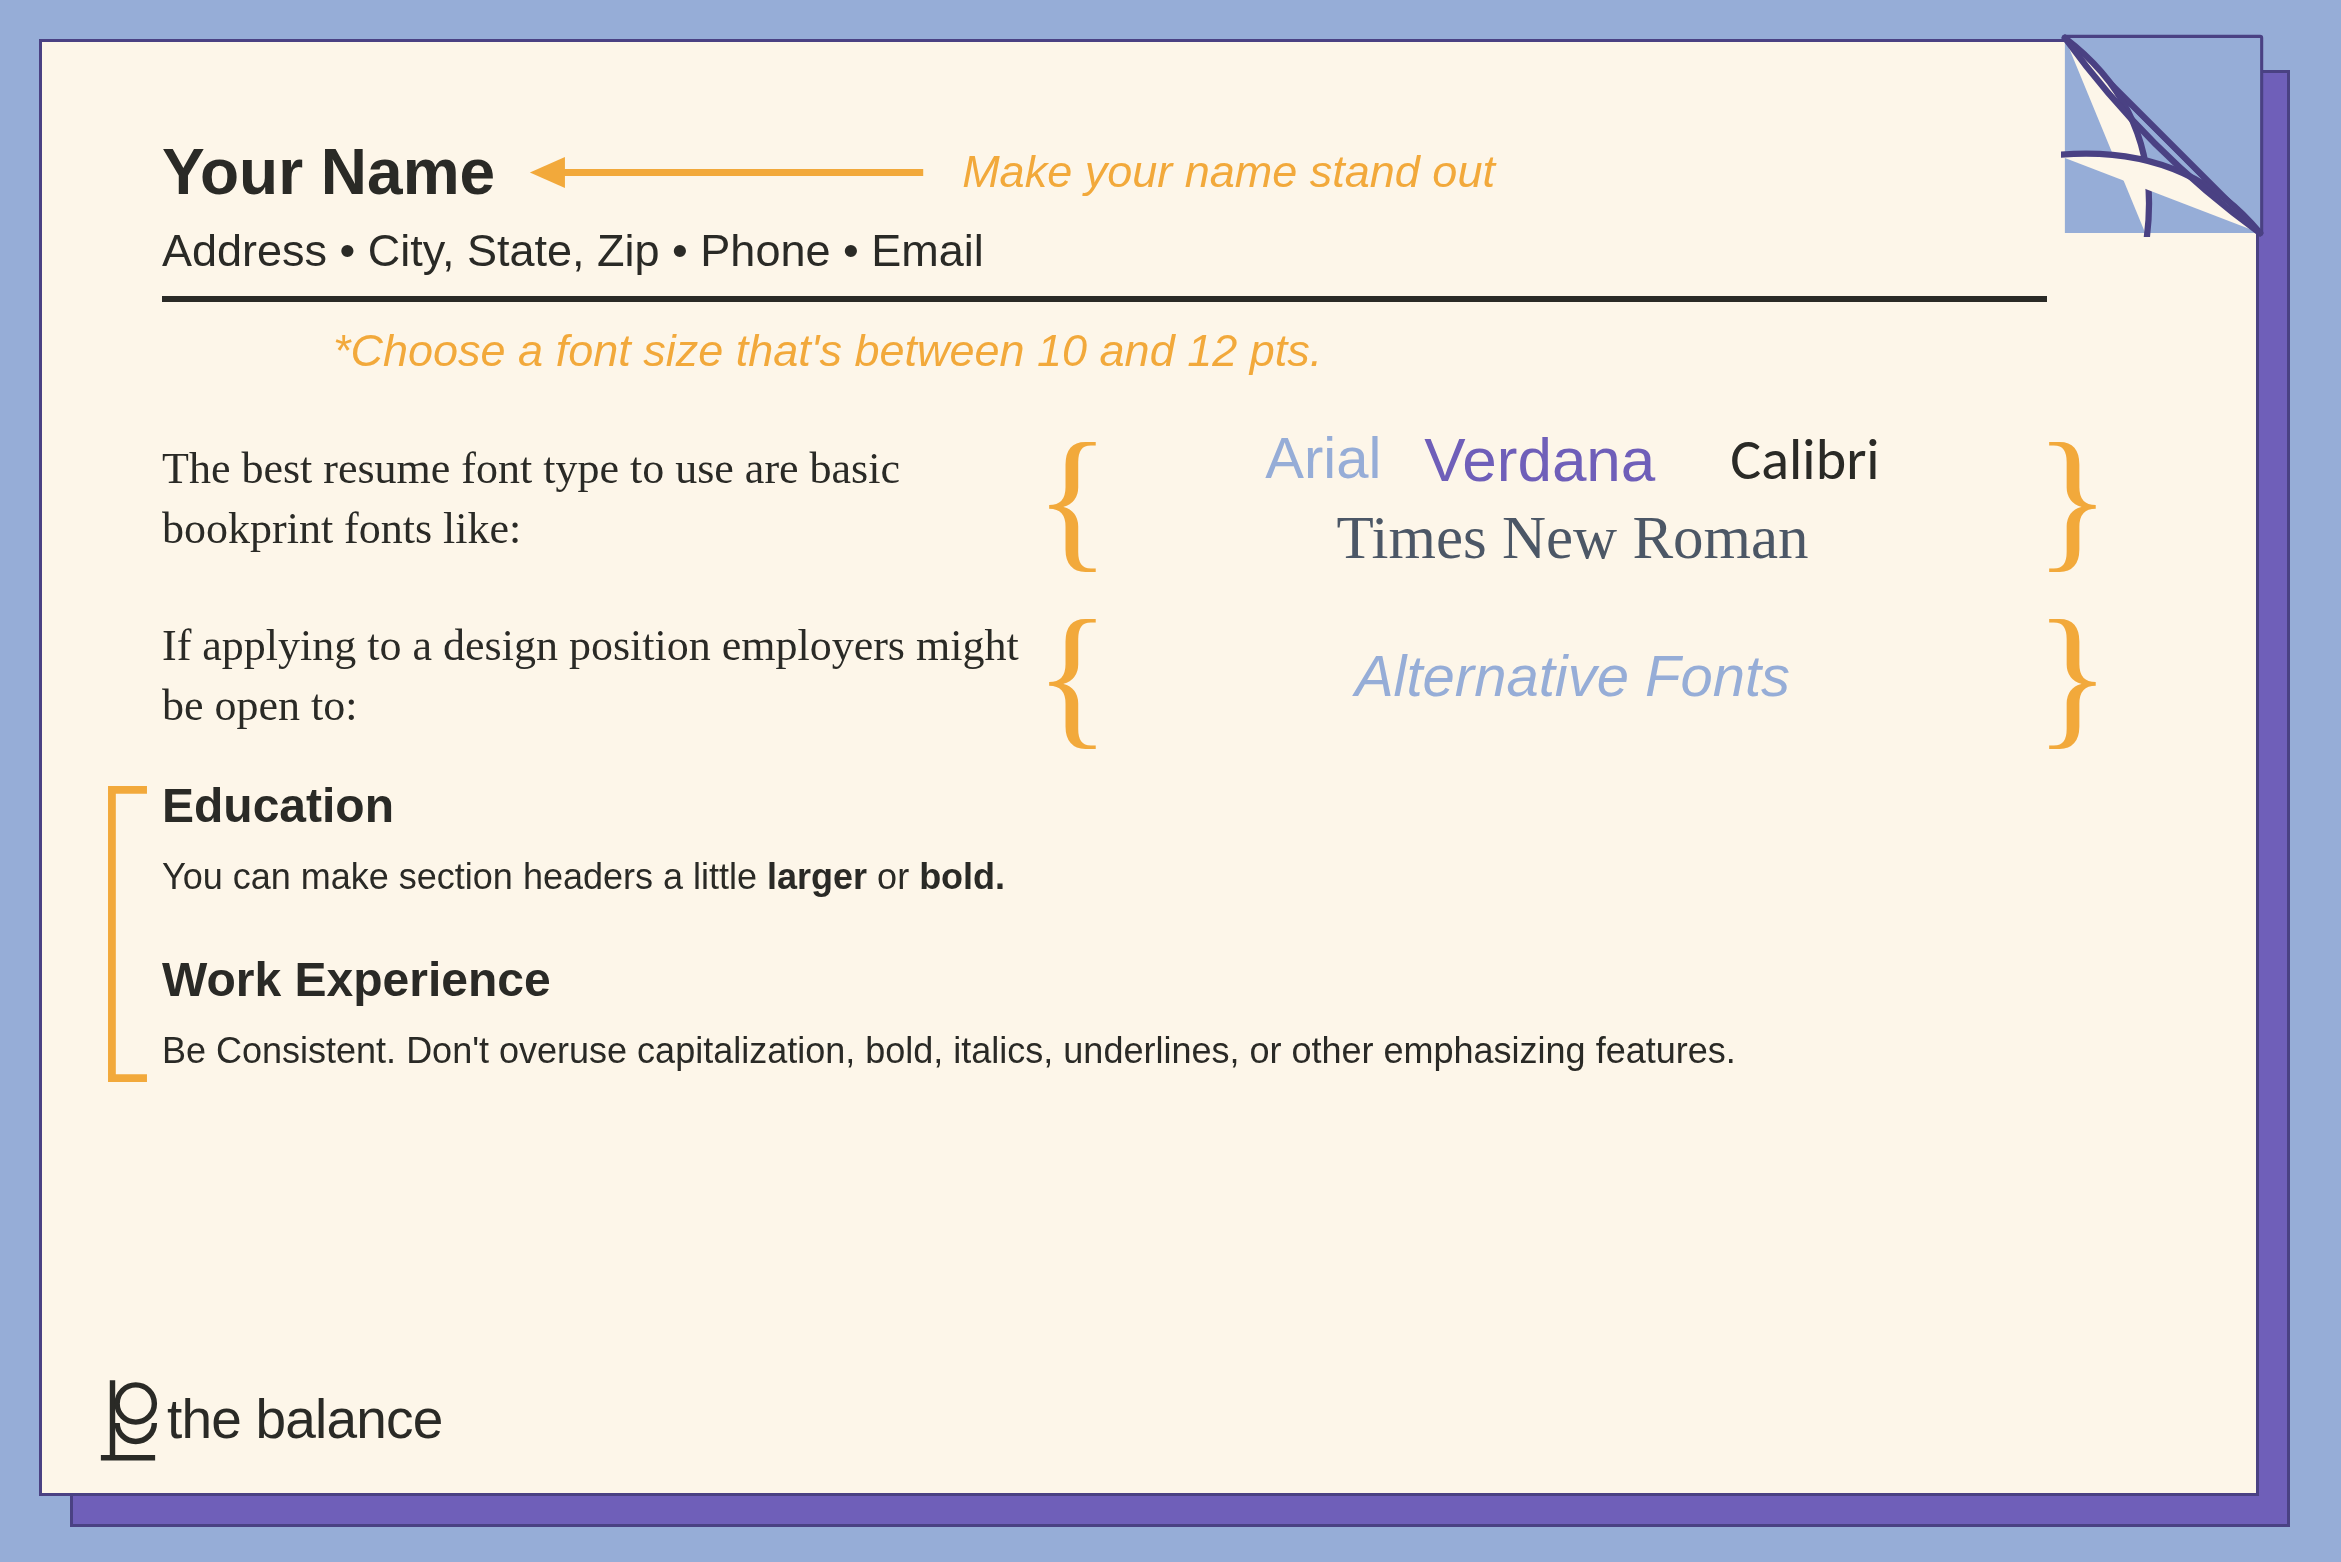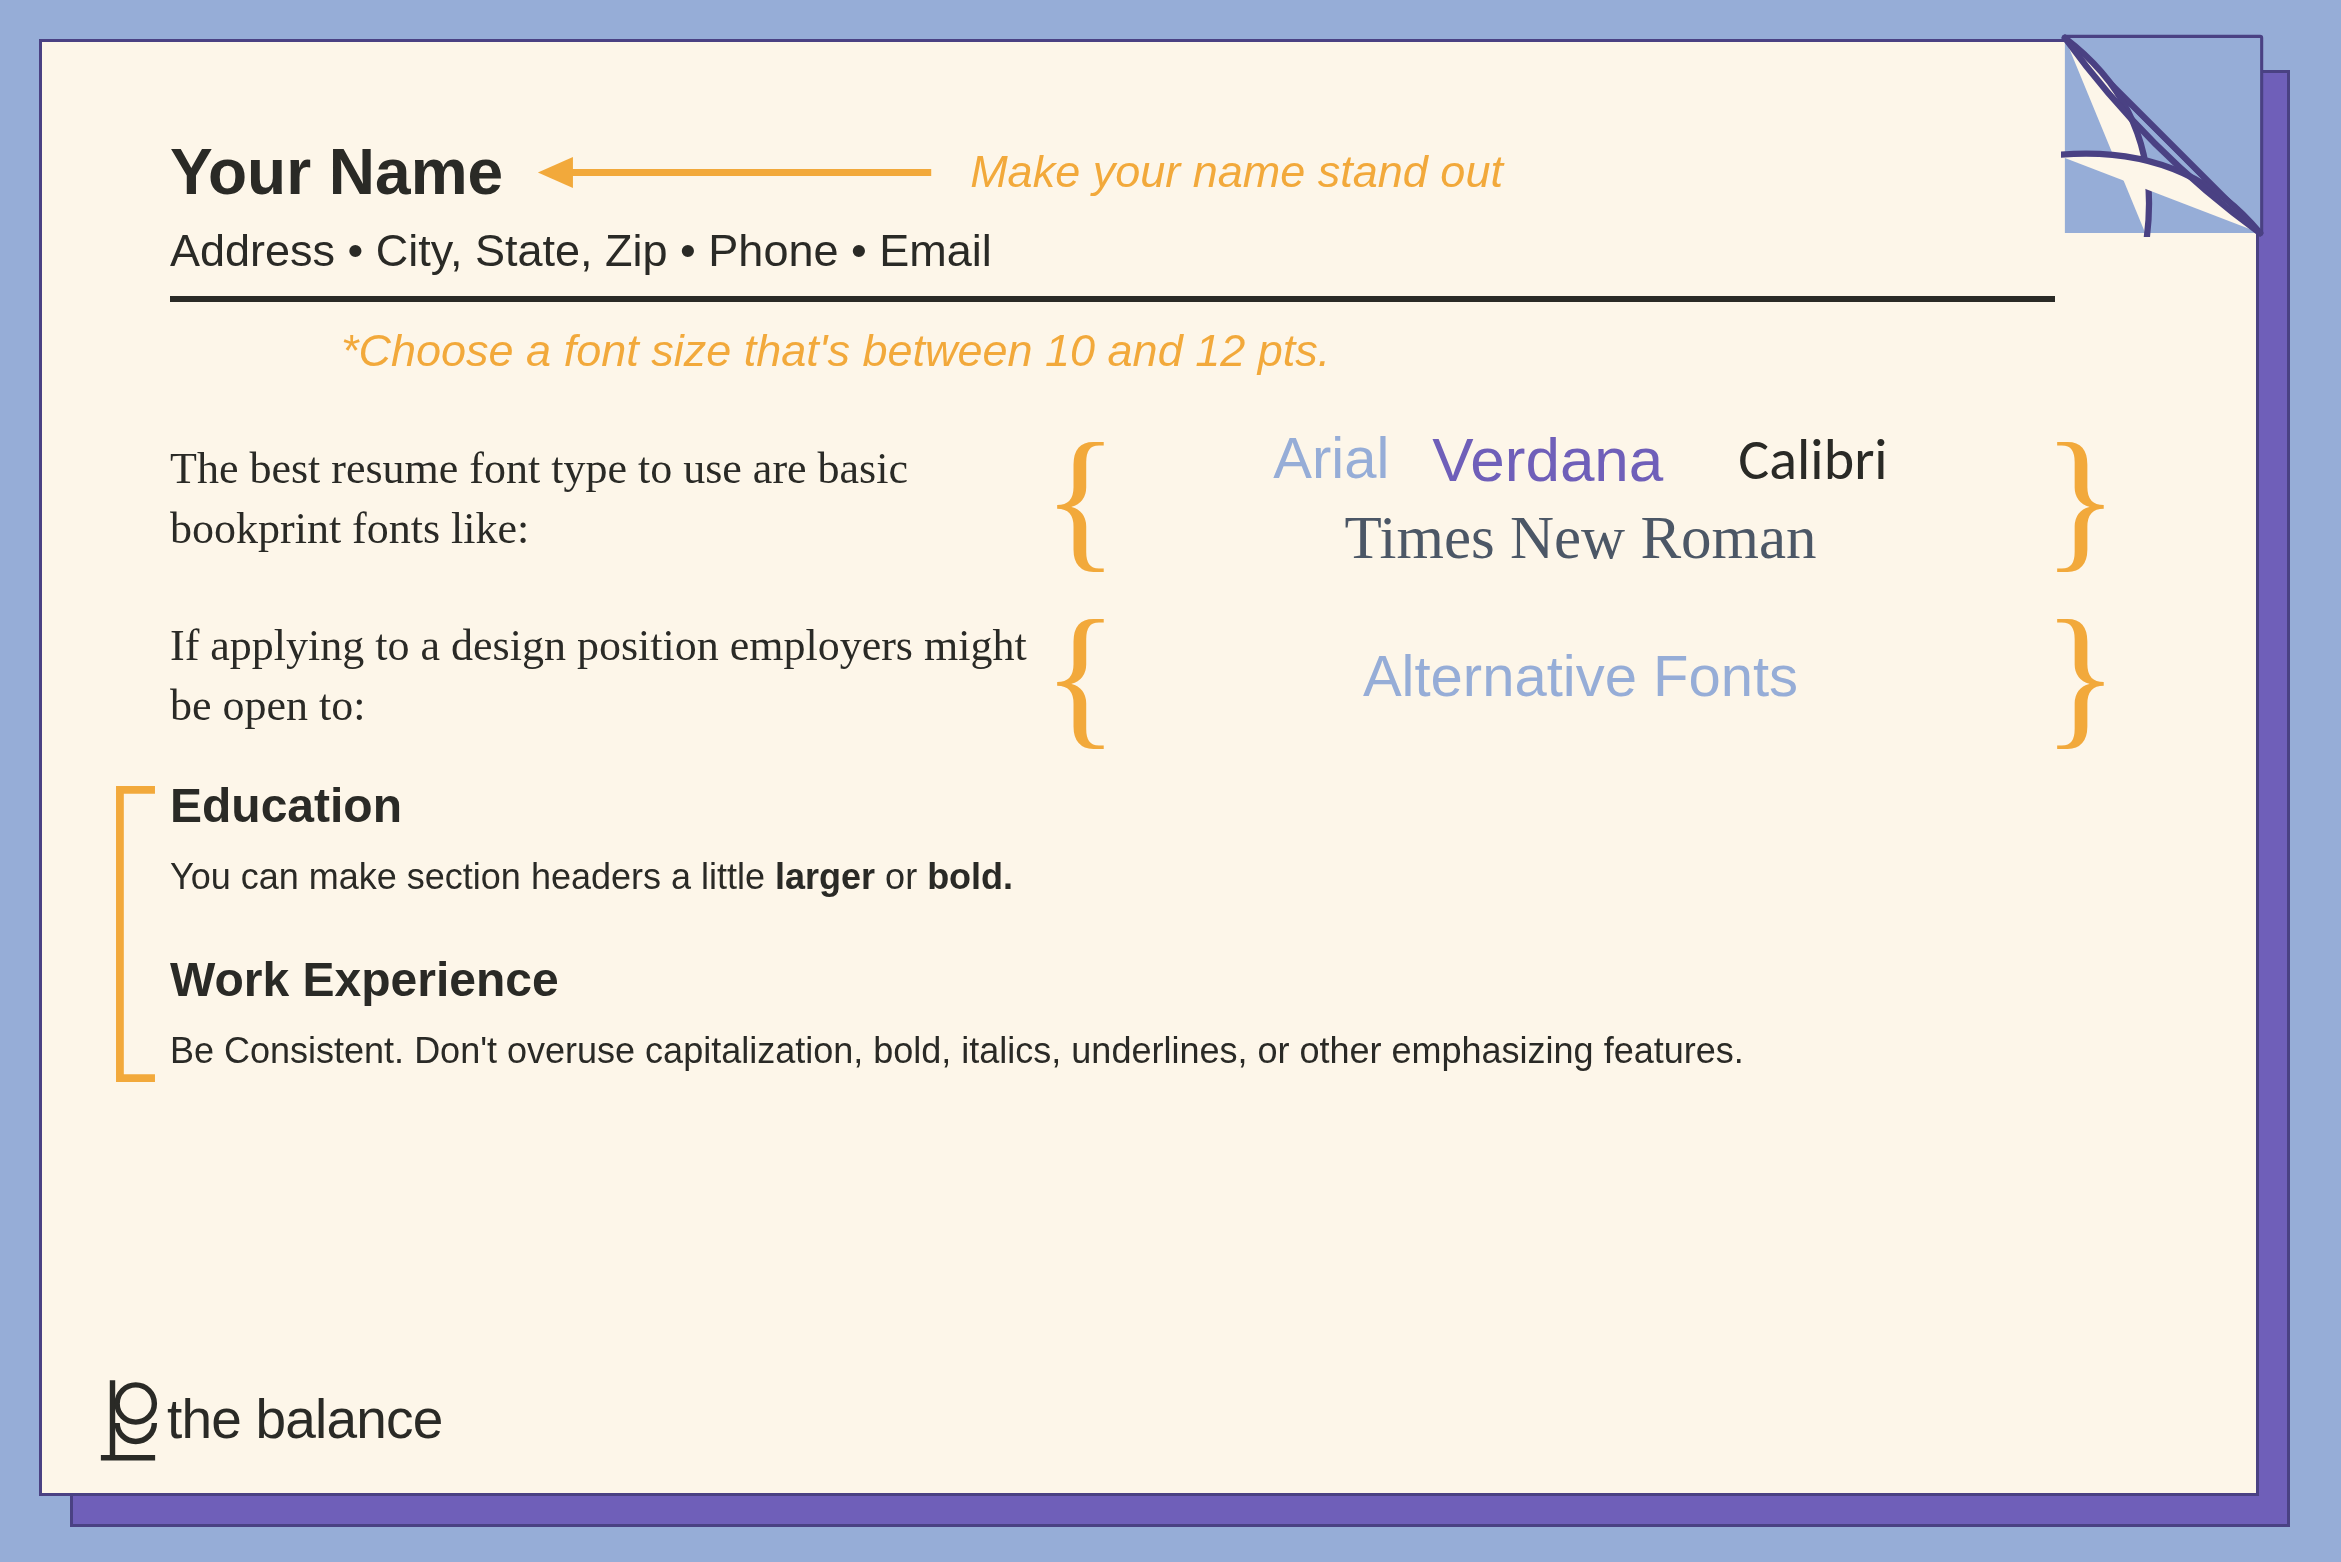--- a/index.html
+++ b/index.html
@@ -34,21 +34,21 @@
       top: -3.9px;
       right: -3.9px;
       width: 195px;
       height: 195px;
     }
     .corner-fold svg {
       position: absolute; top: -3.9px; right: -3.9px;
     }
     .content {
       position: absolute;
-      left: 128px;
+      left: 120px;
       top: 93px;
       width: 1948px;
     }
     .name-row {
       display: flex;
       align-items: center;
       gap: 31px;
       margin-bottom: 15.6px;
     }
     .your-name {
@@ -122,21 +122,21 @@
       display: flex;
       justify-content: center;
       gap: 43px;
       align-items: flex-start;
       margin-bottom: 7.8px;
     }
     .font-arial { font-family: Arial, sans-serif; font-size: 58px; color: #96add7; }
     .font-verdana { font-family: Verdana, sans-serif; font-size: 62px; color: #6f5fb9; }
     .font-calibri { font-family: Calibri, "Segoe UI", sans-serif; font-size: 58px; color: #2a2a26; margin-left: 32px; }
     .font-tnr { font-family: "Times New Roman", Times, serif; font-size: 61px; color: #4c5766; }
-    .font-alt { font-family: Verdana, sans-serif; font-size: 58px; color: #96add7; }
+    .font-alt { font-family: Verdana, sans-serif; font-style: italic; font-size: 58px; color: #96add7; }
     .sections {
       position: relative;
       margin-top: 23.4px;
     }
     .bracket-svg {
       position: absolute;
       left: -62px;
       top: 7.8px;
     }
     .section-head {

